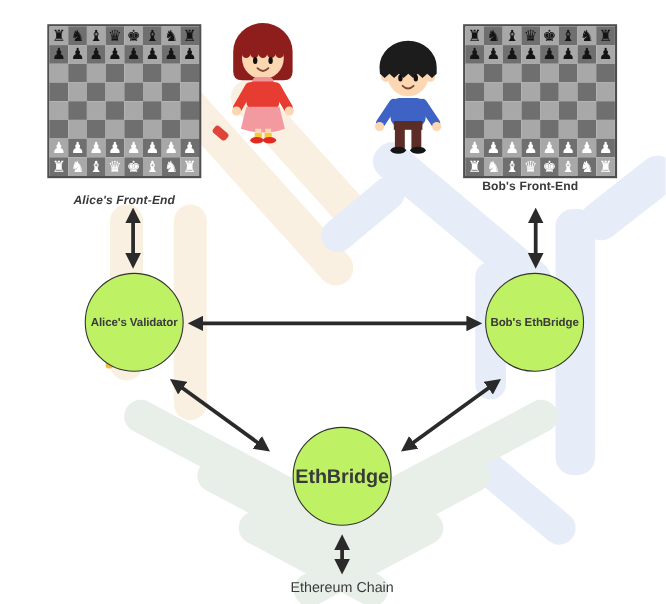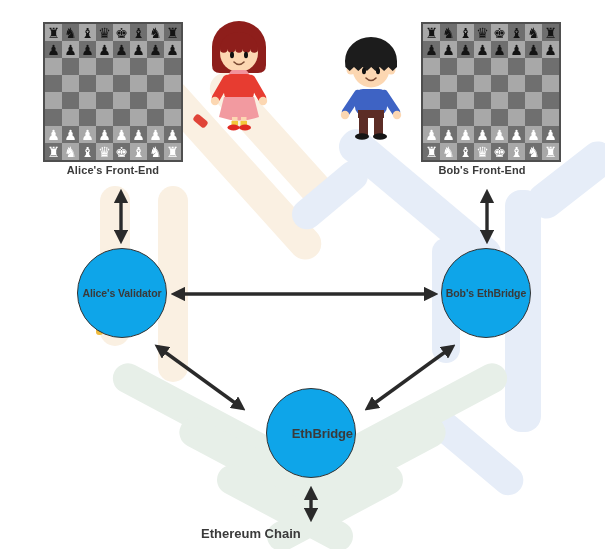--- a/index.html
+++ b/index.html
@@ -25,32 +25,32 @@
   .sq.dark{background:var(--dark-square,#6f6f6f);}
   .sq span{font-family:"DejaVu Sans", sans-serif;font-size:14px;line-height:1;}
   .sq .bp{color:var(--black-piece,#141414);}
   .sq .wp{color:var(--white-piece,#ffffff);}
   
   .fe-label{
     position:absolute;width:160px;text-align:center;z-index:3;
     font-size:11px;font-weight:bold;color:var(--label-text,#3a3a3a);letter-spacing:.1px;
   }
   .chain-label{
-    position:absolute;width:220px;text-align:left;z-index:3;
-    font-size:13px;font-weight:bold;color:var(--label-text,#3a3a3a);
+    position:absolute;width:220px;text-align:center;z-index:3;
+    font-size:13px;font-weight:normal;color:var(--label-text,#3a3a3a);
   }
   
   .node-circle{
     position:absolute;width:90px;height:90px;border-radius:50%;
-    border:1.5px solid var(--node-border,#333);background:#0ea5e9;z-index:3;
+    border:1.5px solid var(--node-border,#333);background:#bef264;z-index:3;
     display:flex;align-items:center;justify-content:center;text-align:center;
     font-size:10.5px;font-weight:bold;color:var(--label-text,#3a3a3a);
     letter-spacing:-.1px;padding:2px;box-sizing:border-box;
   }
-  .node-circle.big-text{font-size:13px;justify-content:flex-end;}
+  .node-circle.big-text{font-size:18px;}
   
   .arrows{position:absolute;left:0;top:0;z-index:4;pointer-events:none;}
   .character{position:absolute;z-index:3;}
 </style>
 </head>
 <body>
 
 <div class="layer">
   <div class="wm cream" style="left:100px;top:186px;width:30px;height:160px;"></div>
   <div class="wm cream" style="left:158px;top:186px;width:30px;height:196px;"></div>
@@ -326,21 +326,21 @@
       <span class="wp">♝</span>
     </div>
     <div class="sq dark">
       <span class="wp">♞</span>
     </div>
     <div class="sq light">
       <span class="wp">♜</span>
     </div>
   </div>
 
-<div class="fe-label" style="left:33px;top:164px;">Alice's Front-End</div>
+<div class="fe-label" style="left:33px;top:176px;font-style:italic;">Alice's Front-End</div>
 <div class="fe-label" style="left:402px;top:164px;">Bob's Front-End</div>
 
 <svg class="character" style="left:197px;top:13px;" width="84" height="118" viewBox="0 0 84 118">
   <path d="M15 34 a27 26 0 0 1 54 0 l0 18 q0 8 -8 8 l-38 0 q-8 0 -8 -8 z" fill="var(--girl-hair,#8e1e1b)"></path>
   <circle cx="42" cy="40" r="19" fill="var(--skin,#fcd7b2)"></circle>
   <path d="M23 36 a19 17 0 0 1 38 0 a3.8 3.8 0 0 1 -7.6 0 a3.8 3.8 0 0 1 -7.6 0 a3.8 3.8 0 0 1 -7.6 0 a3.8 3.8 0 0 1 -7.6 0 a3.8 3.8 0 0 1 -7.6 0 z" fill="var(--girl-hair,#8e1e1b)"></path>
   <ellipse cx="35" cy="42" rx="2" ry="3.2" fill="#111"></ellipse>
   <ellipse cx="49" cy="42" rx="2" ry="3.2" fill="#111"></ellipse>
   <path d="M37 49 q5 5 10 0" stroke="#7a4a33" stroke-width="1.6" fill="none" stroke-linecap="round"></path>
   <line x1="30" y1="66" x2="19" y2="85" stroke="var(--girl-dress,#e73c31)" stroke-width="8.5" stroke-linecap="round"></line>

